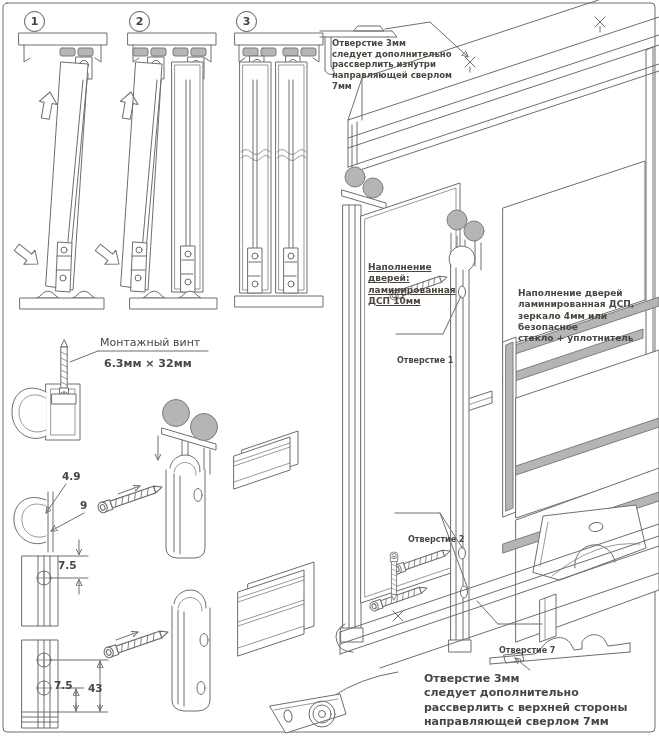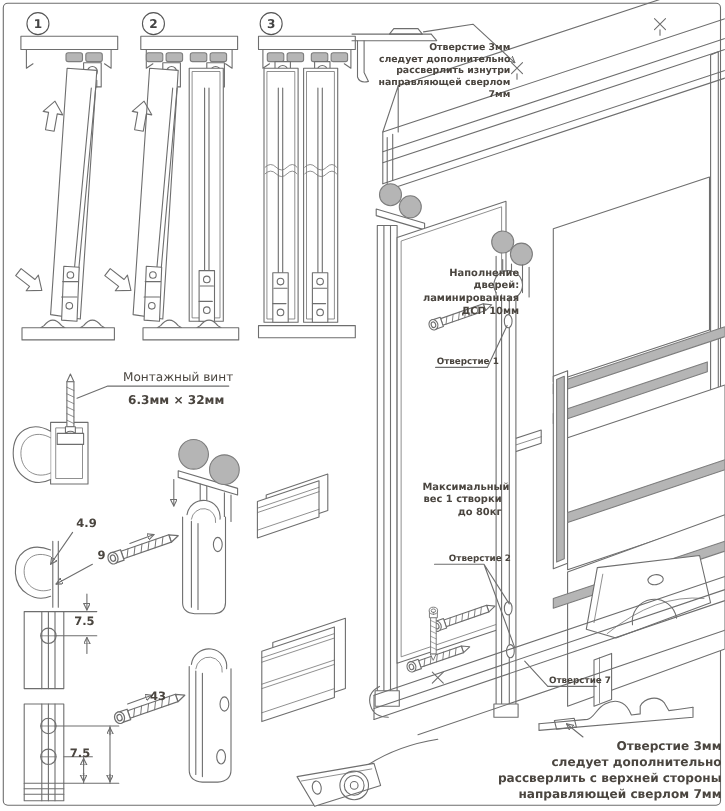--- a/index.html
+++ b/index.html
@@ -5,29 +5,29 @@
   html,body{margin:0;padding:0;background:#fff;}
   .canvas{position:relative;width:659px;height:737px;background:#fff;overflow:hidden;
           font-family:"DejaVu Sans","Liberation Sans",sans-serif;color:#4a453f;}
   svg{position:absolute;left:0;top:0;}
   svg *{stroke:#6e6e6e;fill:none;stroke-width:1;stroke-linecap:round;stroke-linejoin:round;}
   .fw{fill:#ffffff;}
   .fg{fill:#b5b5b5;stroke:#7d7d7d;}
   .fa{fill:#ababab;stroke:#8f8f8f;}
   .nl{stroke:none;}
   .thin{stroke-width:.7;}
-  .lbl{position:absolute;white-space:pre-line;text-align:right;line-height:1.25;font-weight:600;}
+  .lbl{position:absolute;white-space:pre-line;text-align:left;line-height:1.25;font-weight:600;}
   .note-sm{font-size:8.5px;width:132px;}
   .note-lg{font-size:11px;width:232px;line-height:1.3;}
   .t-title{font-size:11px;font-weight:400;width:112px;}
   .t-size{font-size:11px;width:100px;}
   .t-fill{font-size:9px;width:104px;}
   .t-fillr{font-size:9px;width:128px;}
   .t-w{font-size:9px;width:72px;}
-  .t-hole{font-size:8px;white-space:nowrap;}
+  .t-hole{font-size:8px;white-space:nowrap;margin-top:32px;}
   .t-dim{font-size:10.5px;}
   .stepnum{position:absolute;width:19px;height:19px;border:1.3px solid #555;border-radius:50%;
            display:flex;align-items:center;justify-content:center;font-size:11px;font-weight:600;color:#444;}
 </style>
 </head>
 <body>
 
 <div class="canvas">
 
 <svg width="659" height="737" viewBox="0 0 659 737">
@@ -313,30 +313,31 @@
 следует дополнительно
 рассверлить изнутри
 направляющей сверлом 7мм</div>
 
 <div class="lbl t-title" style="left:100px;top:336px;">Монтажный винт</div>
 <div class="lbl t-size" style="left:104px;top:357px;">6.3мм × 32мм</div>
 
 <div class="lbl t-dim" style="left:62px;top:470px;width:26px;">4.9</div>
 <div class="lbl t-dim" style="left:80px;top:499px;width:16px;">9</div>
 <div class="lbl t-dim" style="left:58px;top:559px;width:28px;">7.5</div>
-<div class="lbl t-dim" style="left:88px;top:627px;width:24px;margin-left:39px;">43</div>
+<div class="lbl t-dim" style="left:88px;top:682px;width:24px;">43</div>
 <div class="lbl t-dim" style="left:54px;top:679px;width:28px;">7.5</div>
 
-<div class="lbl t-fill" style="left:368px;top:244px;">Наполнение
+<div class="lbl t-fill" style="left:368px;top:262px;text-decoration:underline;">Наполнение
 дверей:
 ламинированная
 ДСП 10мм</div>
-<div class="lbl t-w" style="left:384px;top:438px;">Максимальный
-вес 1 створки
-до 80кг</div>
+<div class="lbl t-fillr" style="left:518px;top:288px;">Наполнение дверей
+ламинированная ДСП,
+зеркало 4мм или безопасное
+стекло + уплотнитель</div>
 
 <div class="lbl t-hole" style="left:397px;top:324px;">Отверстие 1</div>
 <div class="lbl t-hole" style="left:408px;top:503px;">Отверстие 2</div>
 <div class="lbl t-hole" style="left:499px;top:614px;">Отверстие 7</div>
 
 <div class="lbl note-lg" style="left:424px;top:672px;">Отверстие 3мм
 следует дополнительно
 рассверлить с верхней стороны
 направляющей сверлом 7мм</div>
 

